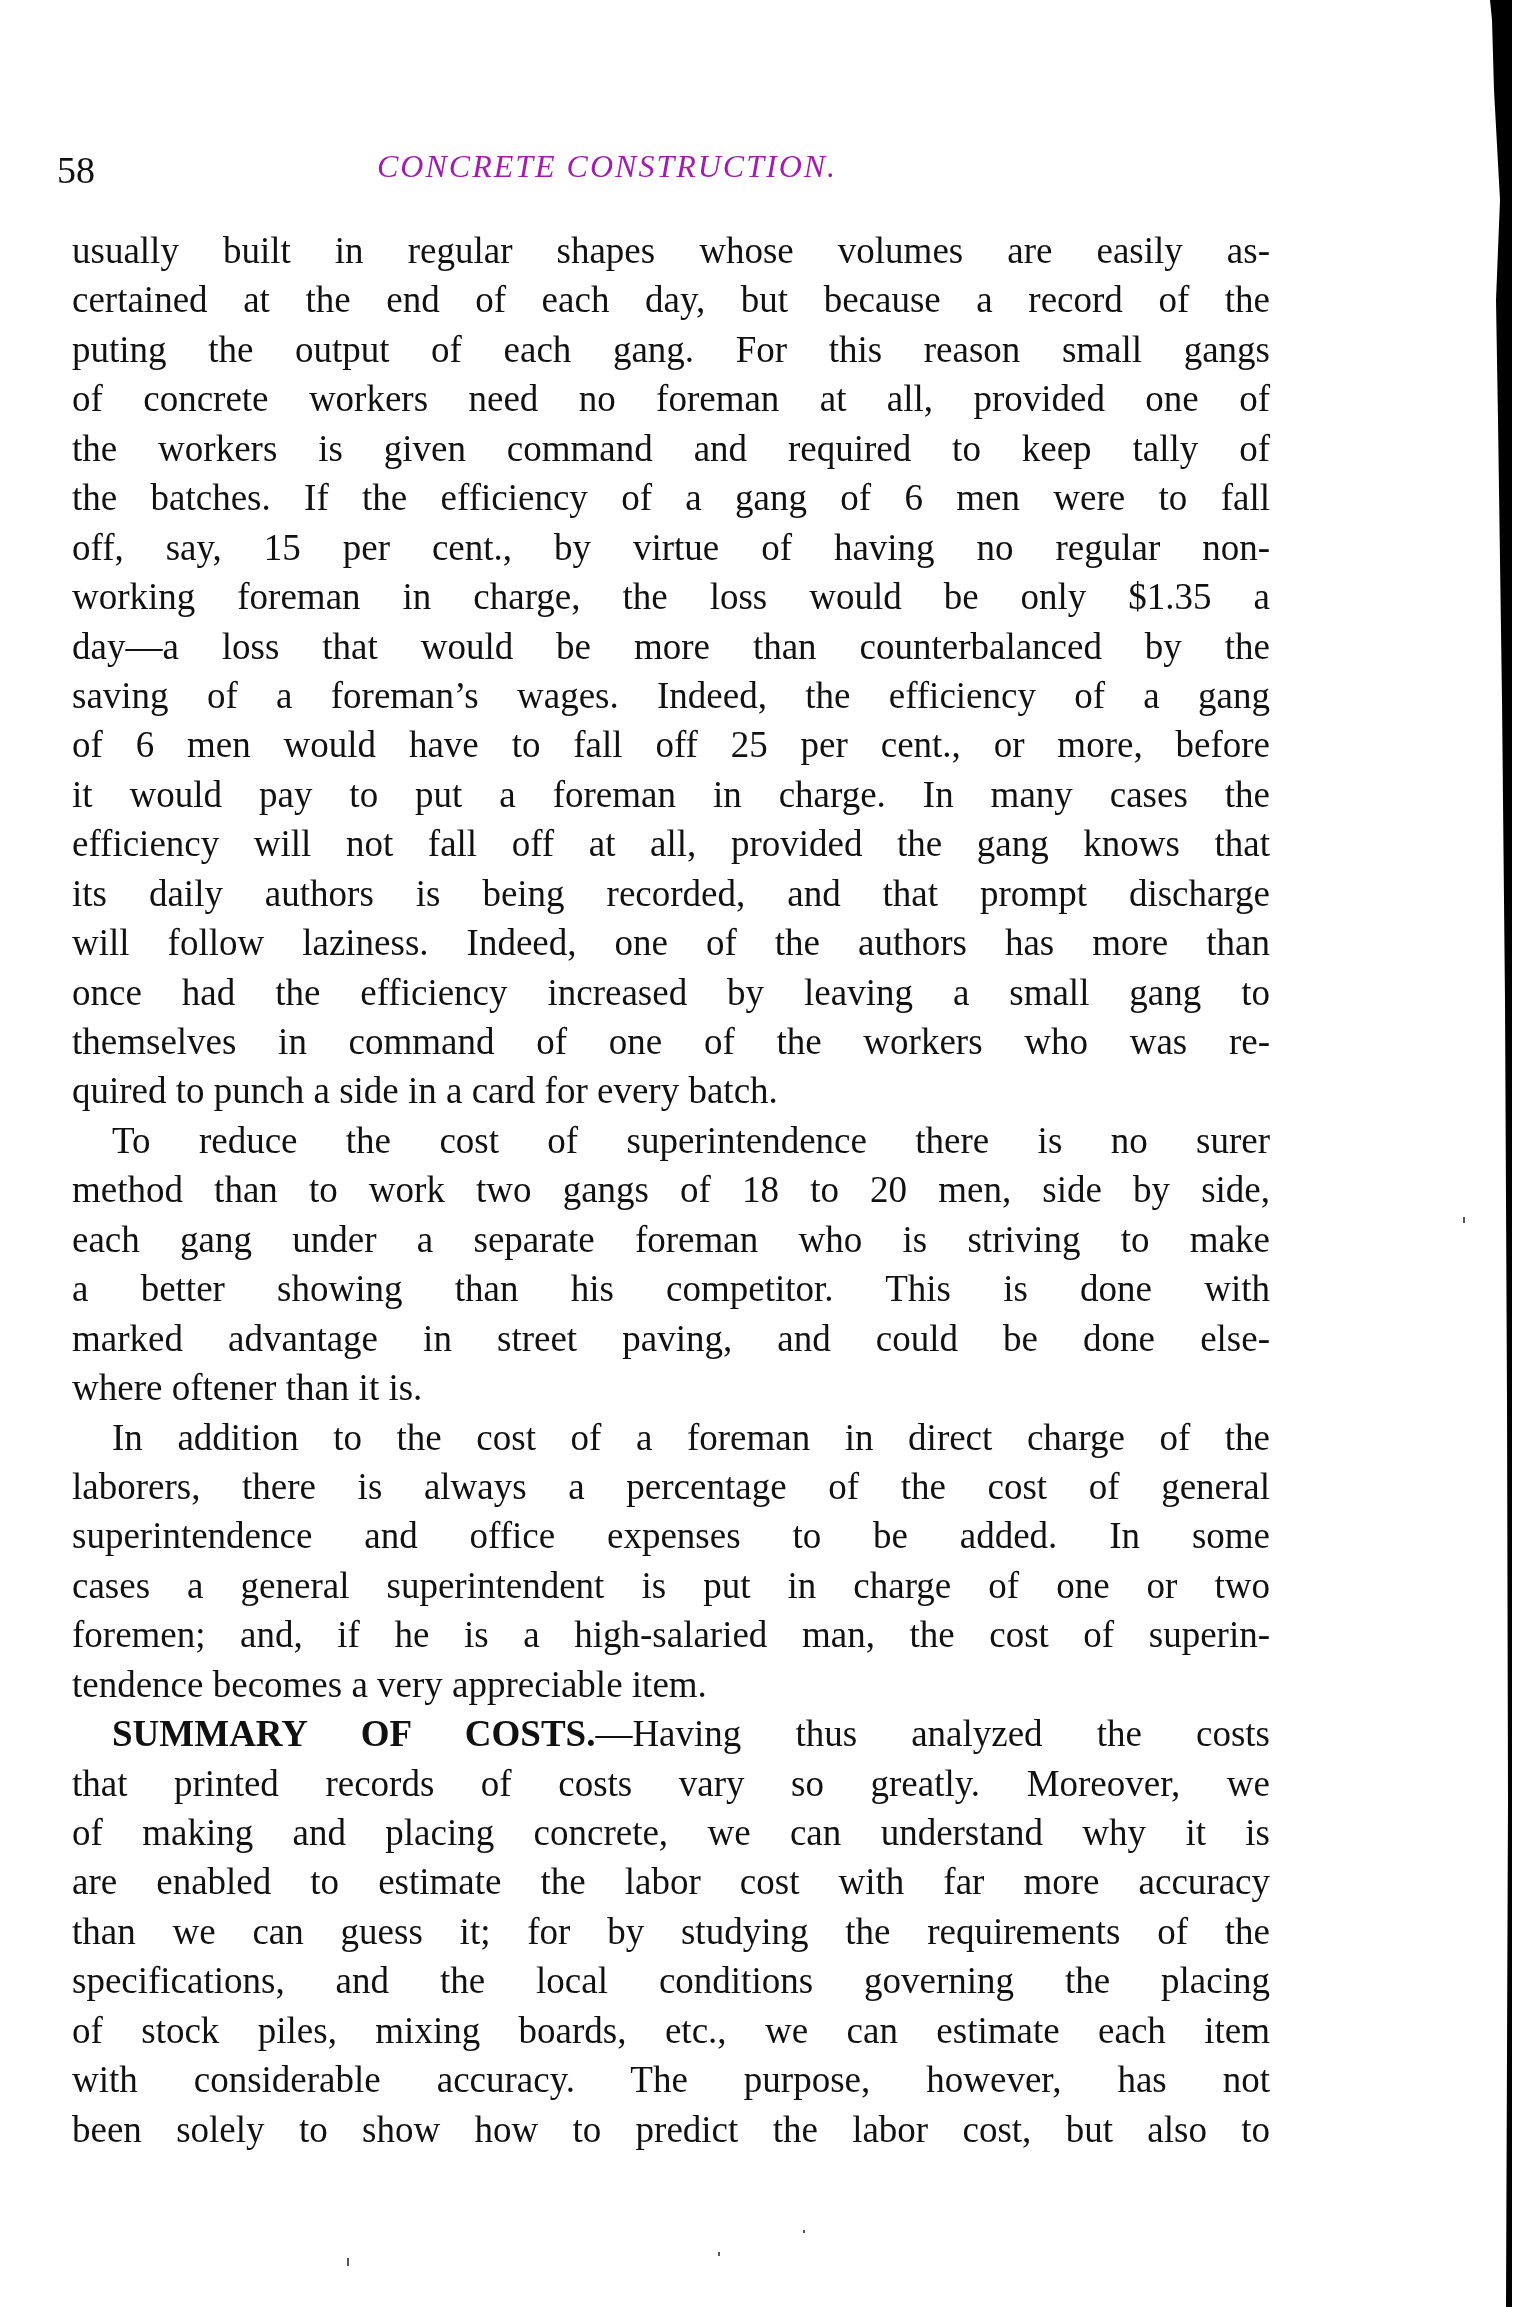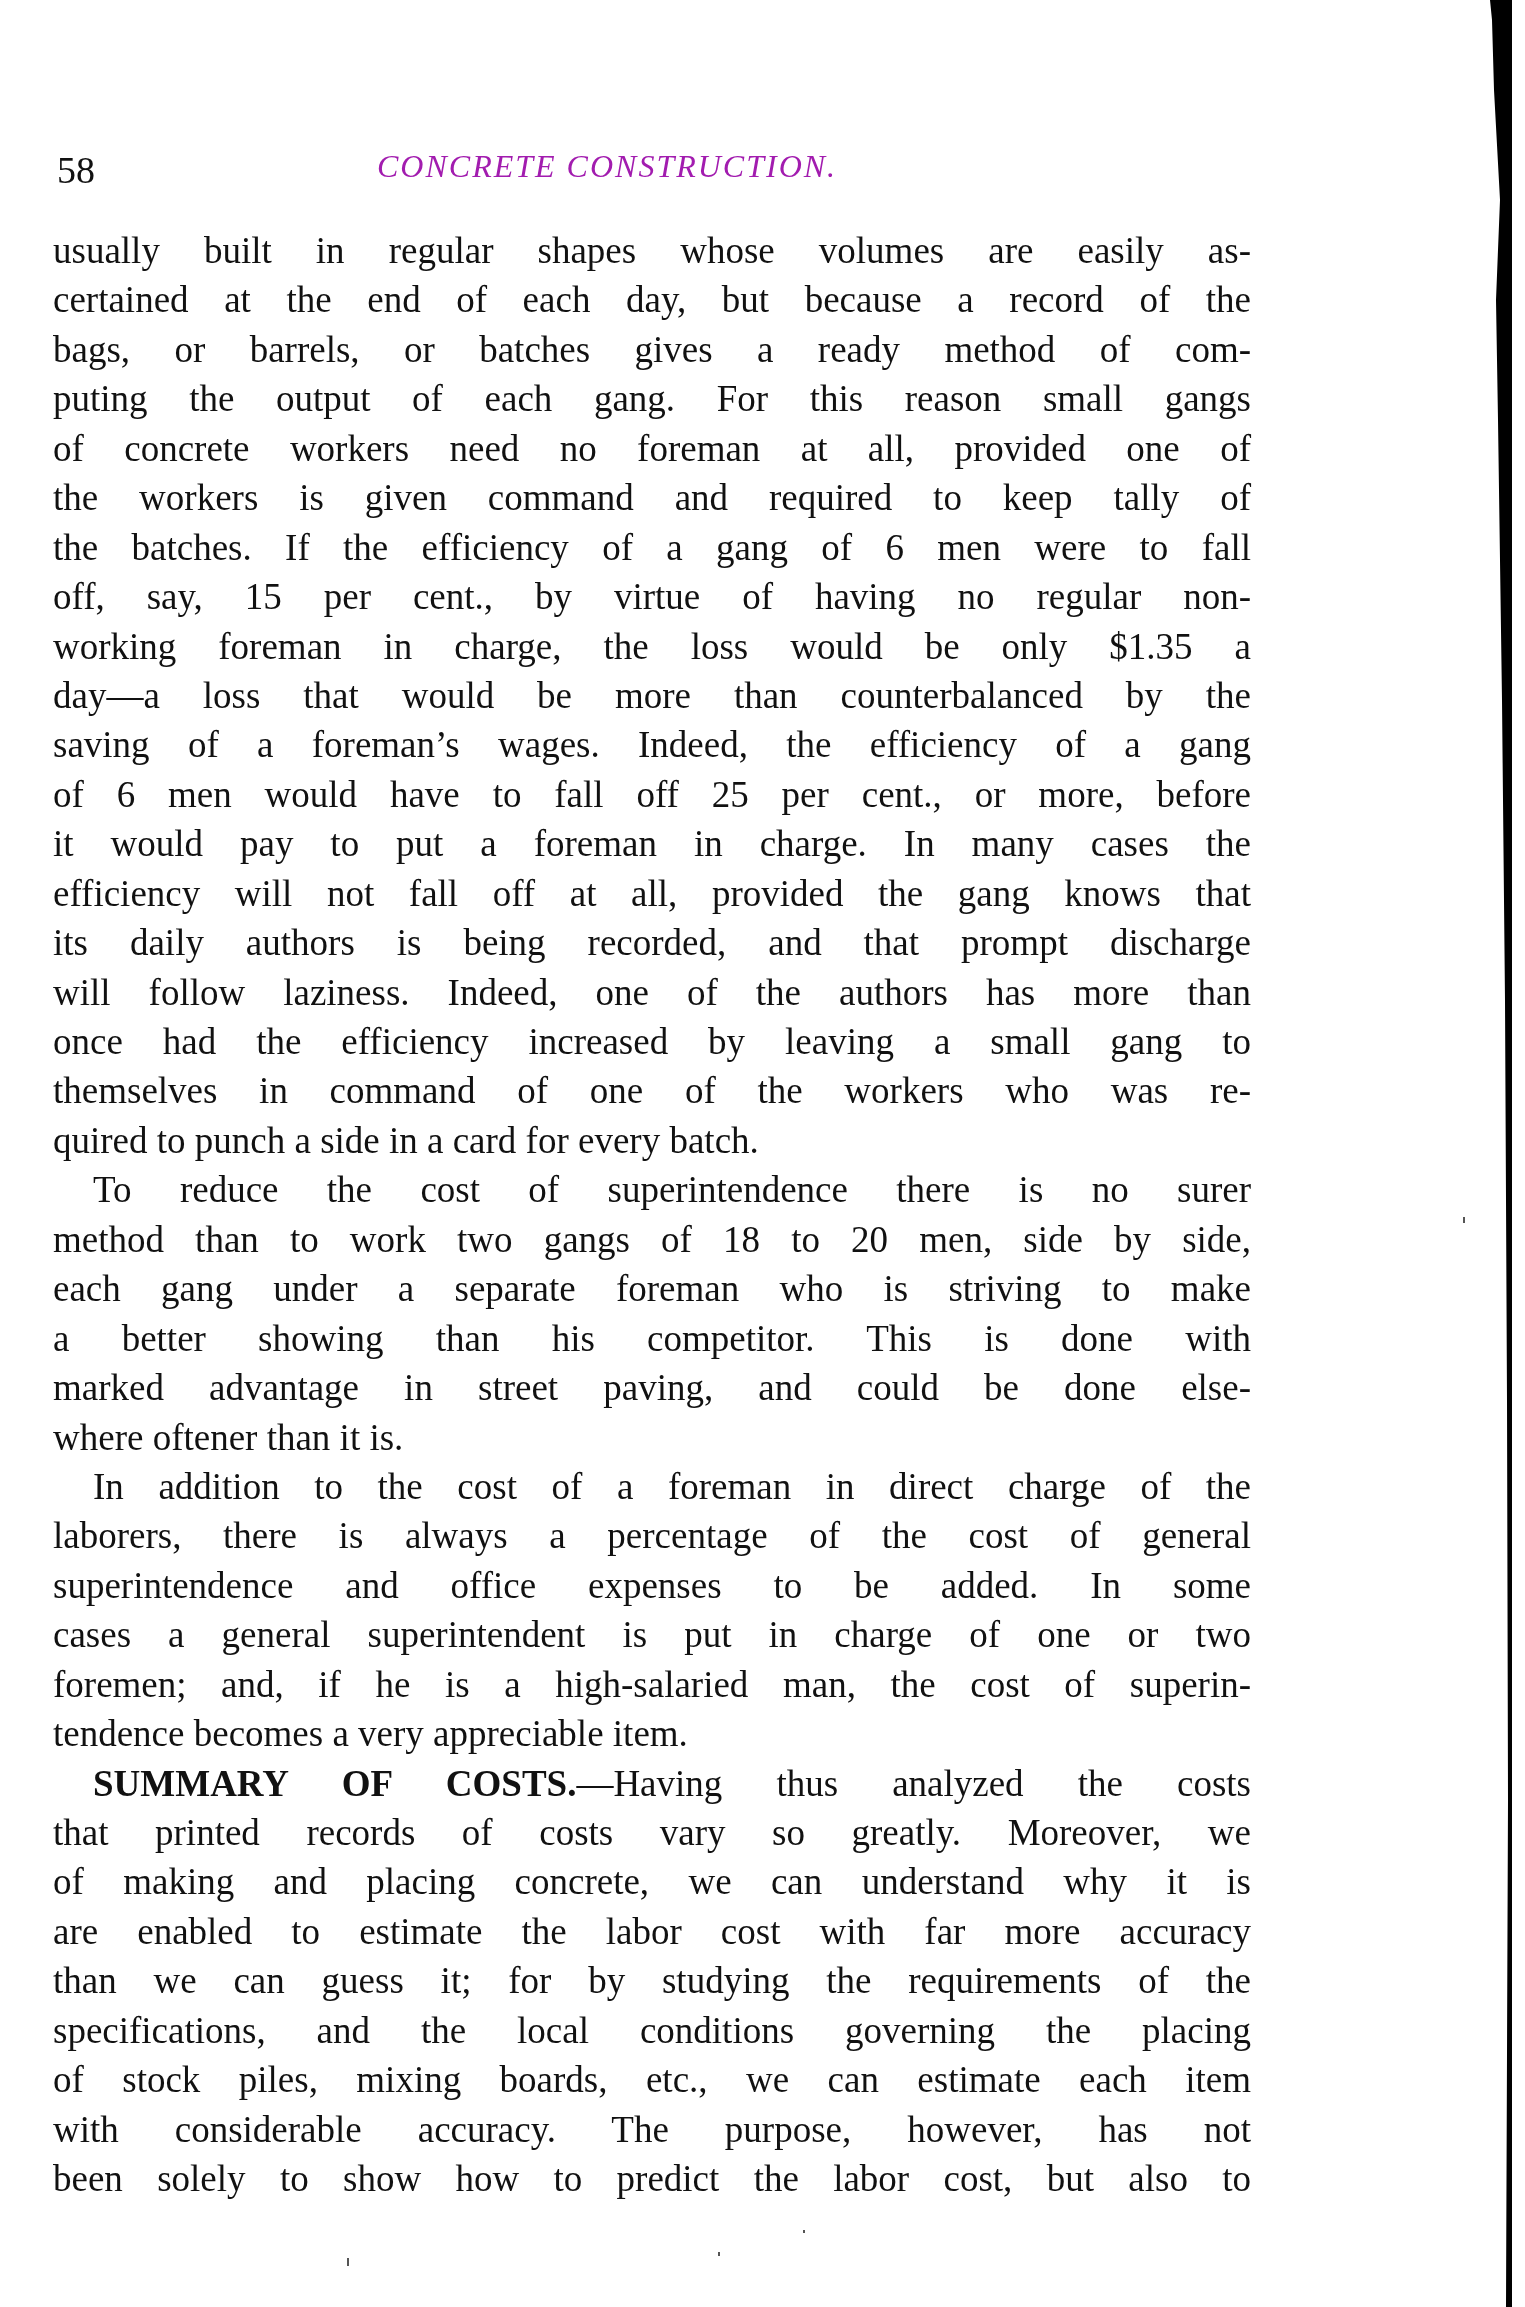--- a/index.html
+++ b/index.html
@@ -1,21 +1,21 @@
 <!DOCTYPE html>
 <html><head>
 <meta charset="utf-8">
 <style>
   html, body { margin: 0; padding: 0; background: #ffffff; }
   body { width: 1525px; height: 2307px; position: relative; overflow: hidden; }
   .page { position: absolute; left: 0; top: 0; width: 1525px; height: 2120px; background: #fff; }
   .header { position: absolute; top: 148px; left: 57px; width: 1200px; height: 40px; }
   .page-number { position: absolute; left: 0; top: 0; font-family: "Liberation Serif", serif; font-size: 38px; color: #111; }
   .running-title { position: absolute; left: 320px; top: 0; font-family: "Liberation Serif", serif; font-style: italic; font-size: 32px; letter-spacing: 2px; color: #a21caf; }
-  .body-text { position: absolute; left: 53px; top: 226px; width: 1198px; font-family: "Liberation Serif", serif; font-size: 37px; color: #111; }
+  .body-text { position: absolute; left: 72px; top: 226px; width: 1198px; font-family: "Liberation Serif", serif; font-size: 37px; color: #111; }
   .line { display: block; height: 49.45px; line-height: 49.45px; white-space: nowrap; text-align: justify; text-align-last: justify; overflow: visible; }
   .line.last { text-align-last: left; }
   .line.indent { padding-left: 40px; }
   .b { font-weight: bold; }
   .scan-edge { position: absolute; right: 5px; top: 0; width: 40px; height: 2307px; }
   .dot { position: absolute; background: #555; }
 </style>
 </head>
 <body>
 
@@ -23,21 +23,20 @@
 
   <div class="header">
     <span class="page-number">58</span>
     <span class="running-title">CONCRETE CONSTRUCTION.</span>
   </div>
 
   <div class="body-text">
     <div>
       <span class="line">usually built in regular shapes whose volumes are easily as-</span>
       <span class="line">certained at the end of each day, but because a record of the</span>
-      <span class="line">bags, or barrels, or batches gives a ready method of com-</span>
       <span class="line">puting the output of each gang. For this reason small gangs</span>
       <span class="line">of concrete workers need no foreman at all, provided one of</span>
       <span class="line">the workers is given command and required to keep tally of</span>
       <span class="line">the batches. If the efficiency of a gang of 6 men were to fall</span>
       <span class="line">off, say, 15 per cent., by virtue of having no regular non-</span>
       <span class="line">working foreman in charge, the loss would be only $1.35 a</span>
       <span class="line">day—a loss that would be more than counterbalanced by the</span>
       <span class="line">saving of a foreman’s wages. Indeed, the efficiency of a gang</span>
       <span class="line">of 6 men would have to fall off 25 per cent., or more, before</span>
       <span class="line">it would pay to put a foreman in charge. In many cases the</span>

